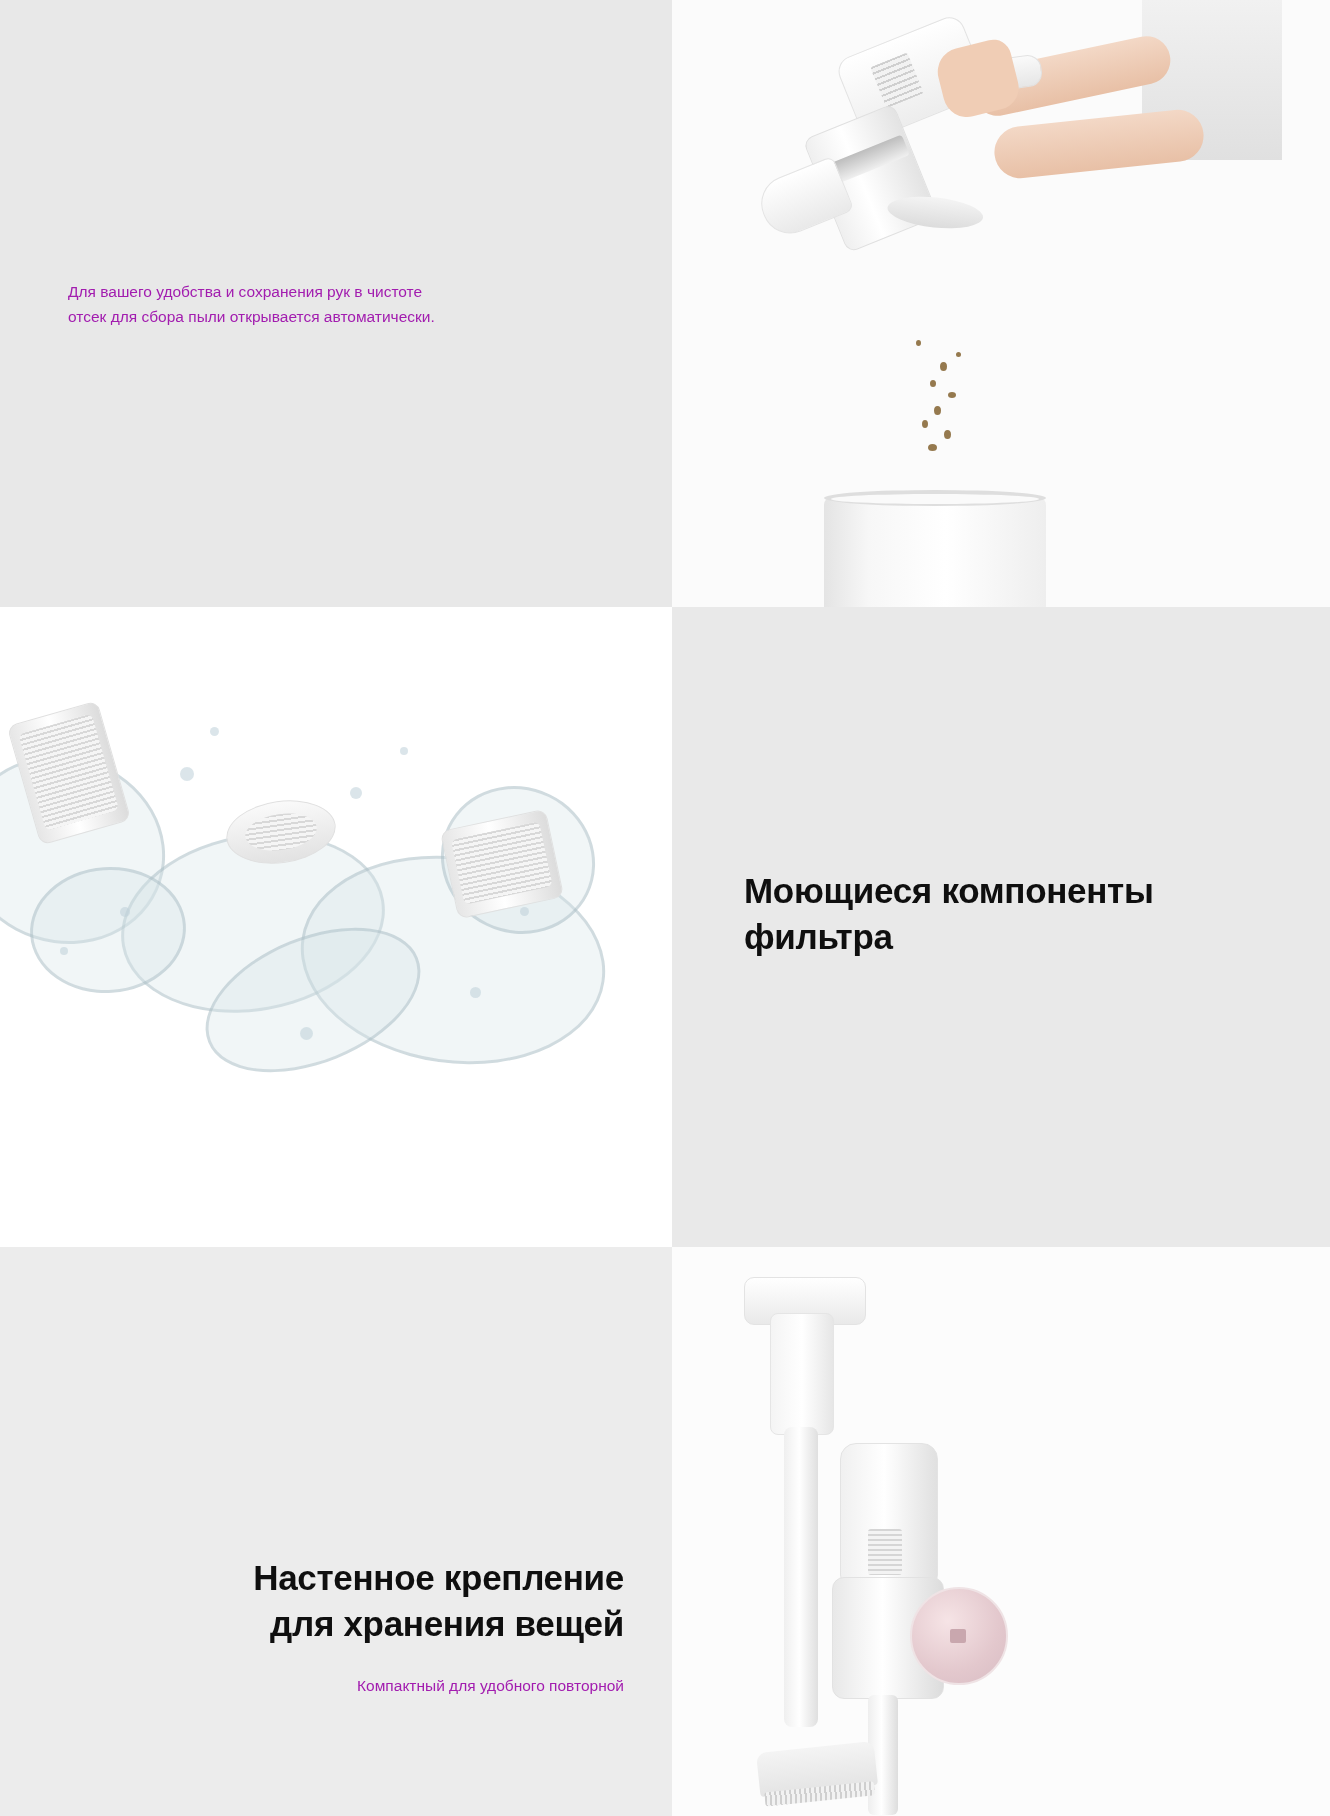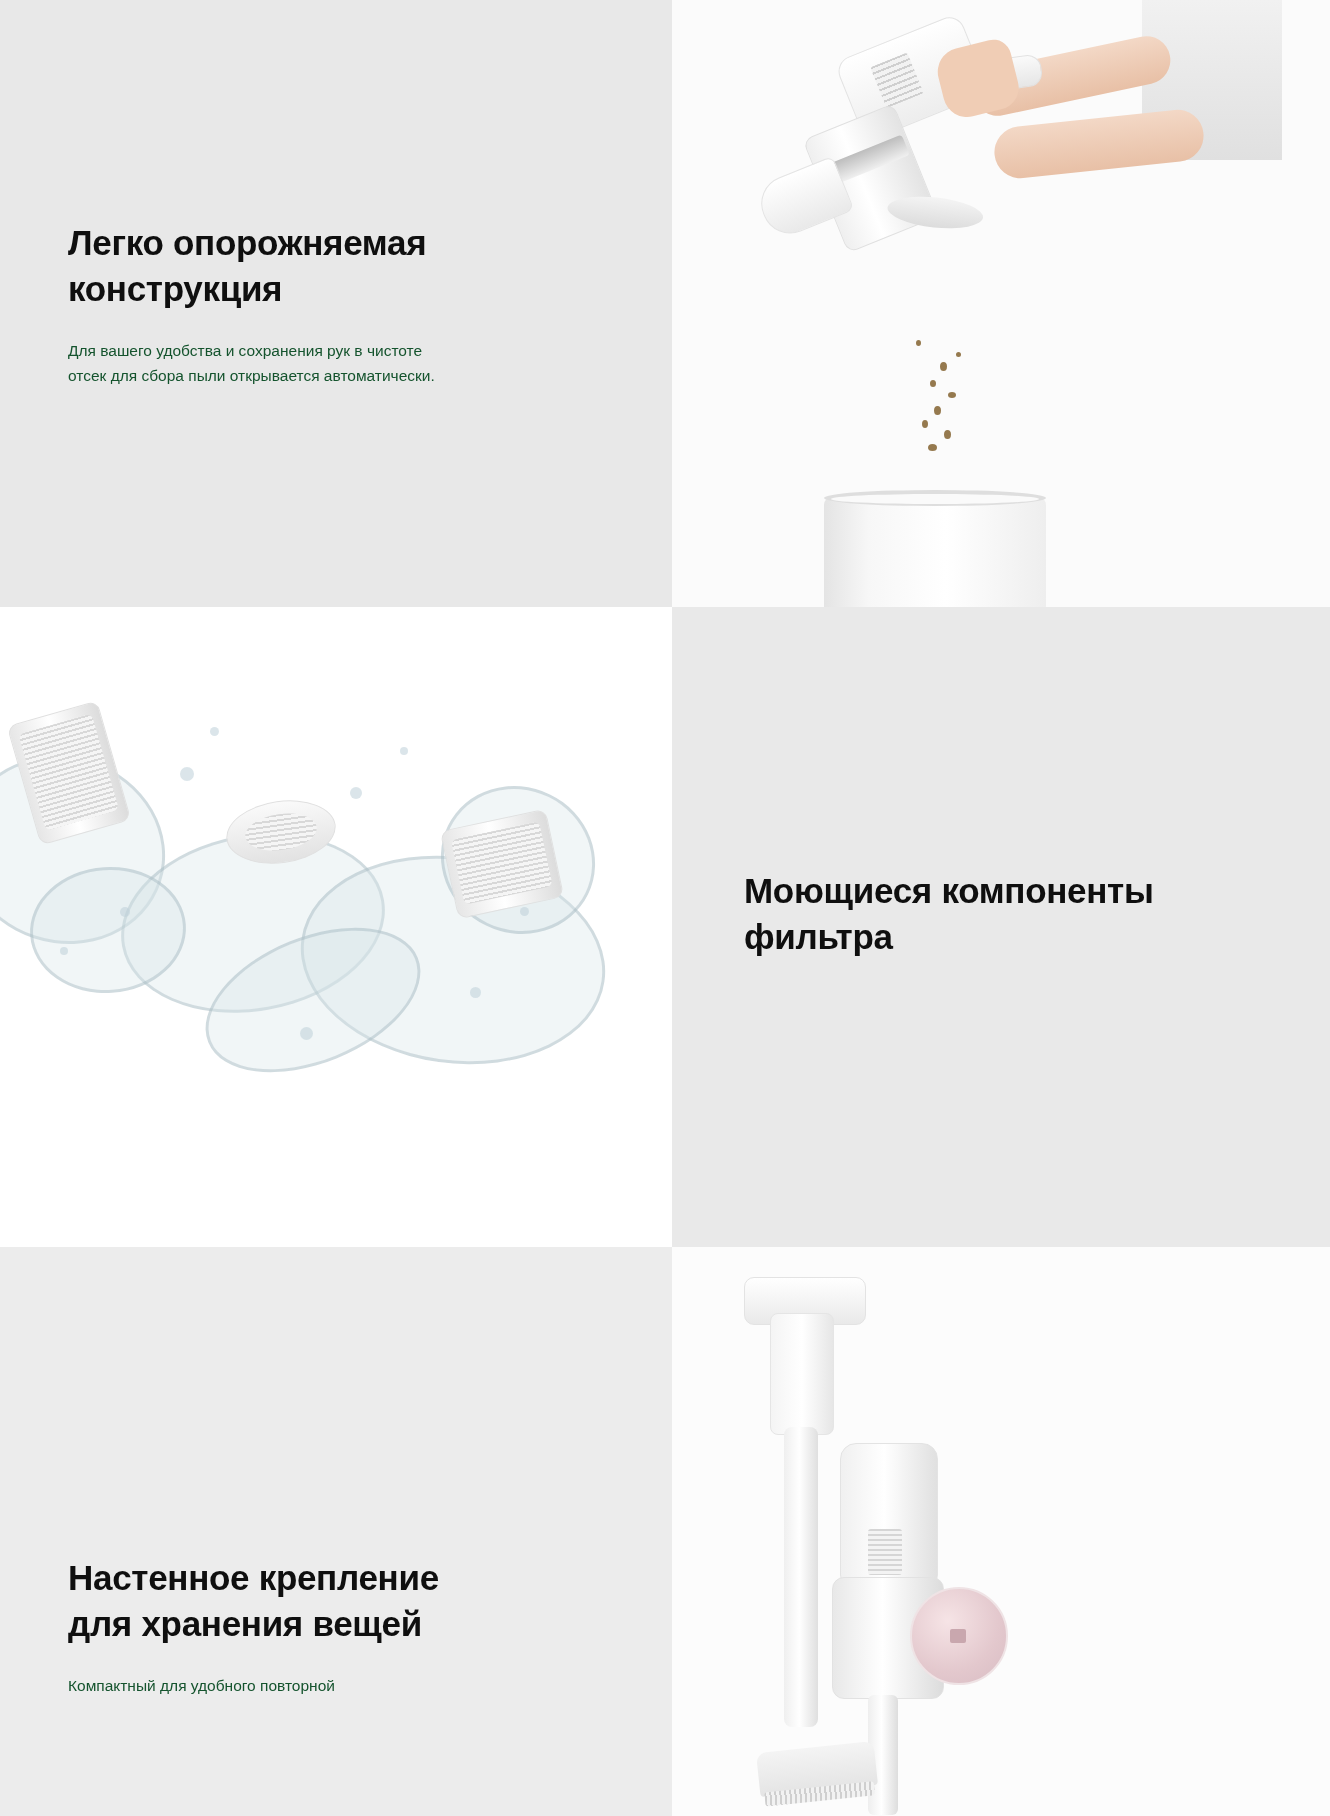--- a/index.html
+++ b/index.html
@@ -48,21 +48,21 @@
     font-weight: bold;
     margin: 0 0 26px 0;
     letter-spacing: -0.3px;
     color: #0f0f0f;
     white-space: pre-line;
   }
   p.sub {
     font-size: 15.5px;
     line-height: 25px;
     margin: 0;
-    color: #14532d;
+    color: #a21caf;
     white-space: pre-line;
   }
   p.note {
     font-size: 15.5px;
     line-height: 25px;
     margin: 36px 0 0 0;
     color: #2b2b2b;
     white-space: pre-line;
   }
   .pad-left { padding-left: 68px; padding-right: 48px; }
@@ -72,21 +72,21 @@
   #section-1 { height: 607px; }
   #section-1 .text { width: 672px; height: 607px; }
   #section-1 .image { width: 658px; height: 607px; background: #fbfbfb; }
 
   
   #section-2 { height: 640px; }
   #section-2 .image { width: 672px; height: 640px; background: #ffffff; }
   #section-2 .text { width: 658px; height: 640px; }
 
   
-  #section-3 { height: 569px; }
+  #section-3 { height: 569px; text-align: right; }
   #section-3 .text { width: 672px; height: 569px; justify-content: flex-end; padding-bottom: 118px; }
   #section-3 .image { width: 658px; height: 569px; background: #fcfcfc; }
 
   
   .vac-scene { position: absolute; inset: 0; }
   .bin {
     position: absolute;
     left: 152px;
     bottom: -20px;
     width: 222px;
@@ -331,22 +331,20 @@
     border-radius: 3px;
   }
 </style>
 </head>
 <body>
 
 <div class="page">
 
   <div class="section" id="section-1">
     <div class="panel text bg-grey pad-left">
-      <h2 class="heading">Легко опорожняемая
-конструкция</h2>
       <p class="sub">Для вашего удобства и сохранения рук в чистоте
 отсек для сбора пыли открывается автоматически.</p>
     </div>
     <div class="panel image">
       <div class="vac-scene">
         <div class="bin"></div>
         <div class="dust" style="left:268px; top:362px;"></div>
         <div class="dust" style="left:258px; top:380px; width:6px;height:7px;"></div>
         <div class="dust" style="left:276px; top:392px; width:8px;height:6px;"></div>
         <div class="dust" style="left:262px; top:406px;"></div>

